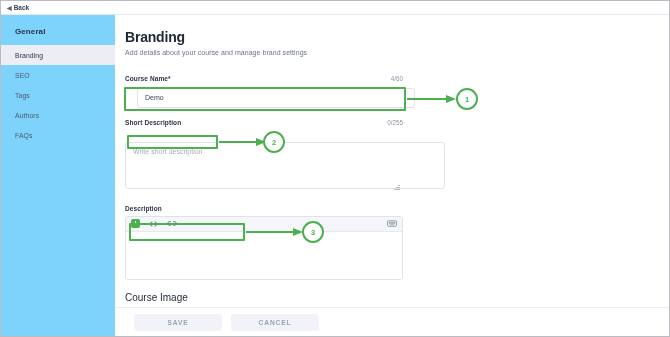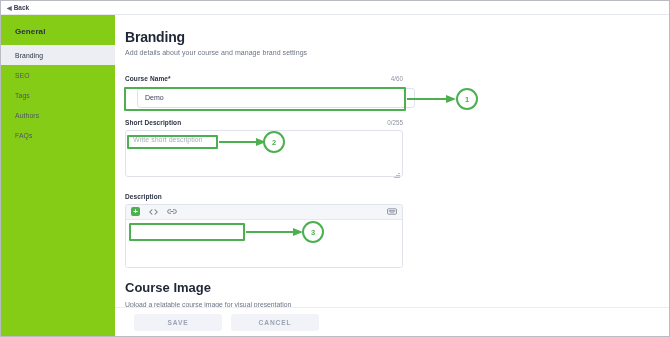--- a/index.html
+++ b/index.html
@@ -33,21 +33,21 @@
     cursor: pointer;
   }
   .back-chev {
     font-size: 6px; color: #5a6273; line-height: 1;
   }
 
   
   .sidebar {
     position: absolute; left: 0; top: 14px;
     width: 122px; height: 322px;
-    background: #84cc16;
+    background: #7dd3fc;
     border-right: 1px solid #e6e8ec;
     padding-top: 12px;
   }
   .side-header {
     font-size: 8px; font-weight: 700; color: #2b3245;
     padding: 0 0 0 14px; margin-bottom: 9px;
     letter-spacing: .1px;
   }
   .side-item {
     font-size: 6.8px; color: #4e5668;
@@ -105,27 +105,27 @@
     font-size: 7px; color: #3a4256;
     font-family: "Liberation Sans", sans-serif;
     padding: 0 7px;
     outline: none;
     margin-left: 12px;
   }
   .text-input::placeholder { color: #a7adba; }
 
   .textarea-wrap { position: relative; width: 278px; }
   .text-area {
-    width: 278px; height: 47px;
+    width: 320px; height: 47px;
     border: 1px solid #dfe2e8; border-radius: 3px;
     background: #ffffff;
     font-size: 7px; color: #3a4256;
     font-family: "Liberation Sans", sans-serif;
     padding: 5px 7px;
-    outline: none; resize: none;
+    outline: none; resize: none; margin-top: 12px;
   }
   .text-area::placeholder { color: #a7adba; }
   .resize-grip {
     position: absolute; right: 3px; bottom: 3px;
     width: 6px; height: 6px;
     pointer-events: none;
   }
   .resize-grip i {
     position: absolute; right: 0; display: block;
     height: 1px; background: #b6bcc8;
@@ -163,21 +163,21 @@
     cursor: pointer;
   }
   .tb-spacer { flex: 1; }
   .editor-body {
     height: 47px;
     background: #ffffff;
   }
 
   
   .section-title {
-    font-size: 13px; font-weight: 700; color: #1f2636;
+    font-size: 10px; font-weight: 400; color: #1f2636;
     margin-bottom: 6px;
   }
   .section-sub {
     font-size: 6.8px; color: #6c7485;
     margin-bottom: 7px;
   }
   .upload-box {
     width: 120px; height: 26px;
     background: #f2f3f7;
     border-radius: 4px;

